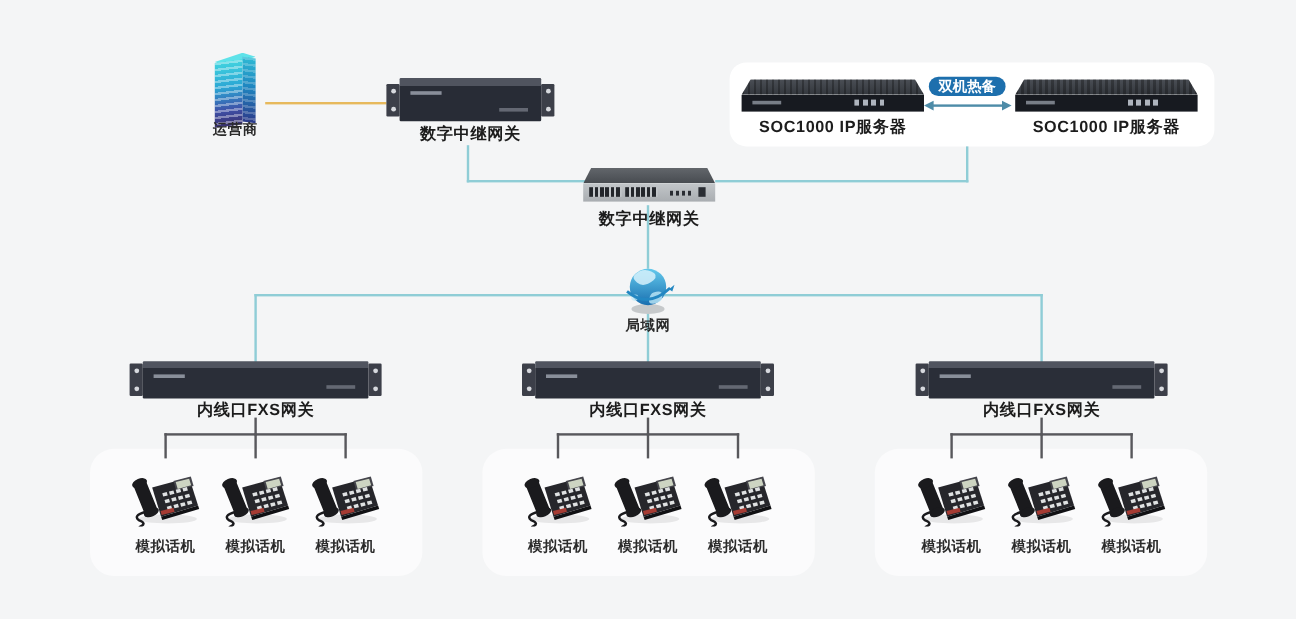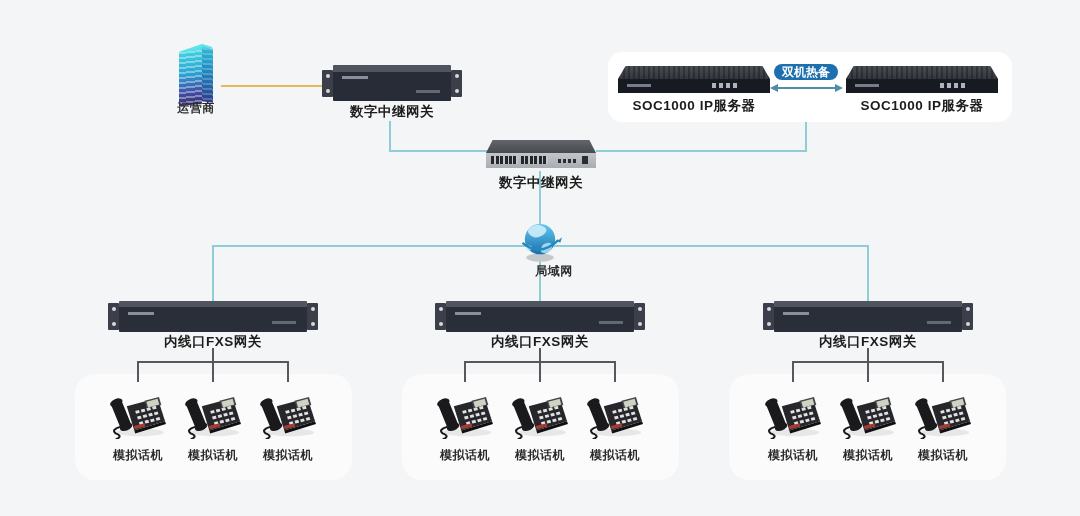--- a/index.html
+++ b/index.html
@@ -198,21 +198,21 @@
       <span class="ports p2"></span>
       <span class="sw-dots"></span>
       <span class="sw-up"></span>
     </div>
   </div>
   <div class="lbl" style="left:481px;top:174px;width:120px">数字中继网关</div>
 
   <svg class="icon" style="left:517px;top:218px" width="46" height="46">
     <use href="#sym-globe"></use>
   </svg>
-  <div class="lbl small" style="left:514px;top:263px;width:80px">局域网</div>
+  <div class="lbl small" style="left:500px;top:263px;width:80px">局域网</div>
 
   <div class="rack fxs" style="left:108px;top:300px;width:210px">
     <div class="ear"></div>
       <div class="rbody"></div>
       <div class="ear"></div>
   </div>
   <div class="lbl" style="left:133px;top:333px;width:160px">内线口FXS网关</div>
 
   <div class="rack fxs" style="left:435px;top:300px;width:210px">
     <div class="ear"></div>

